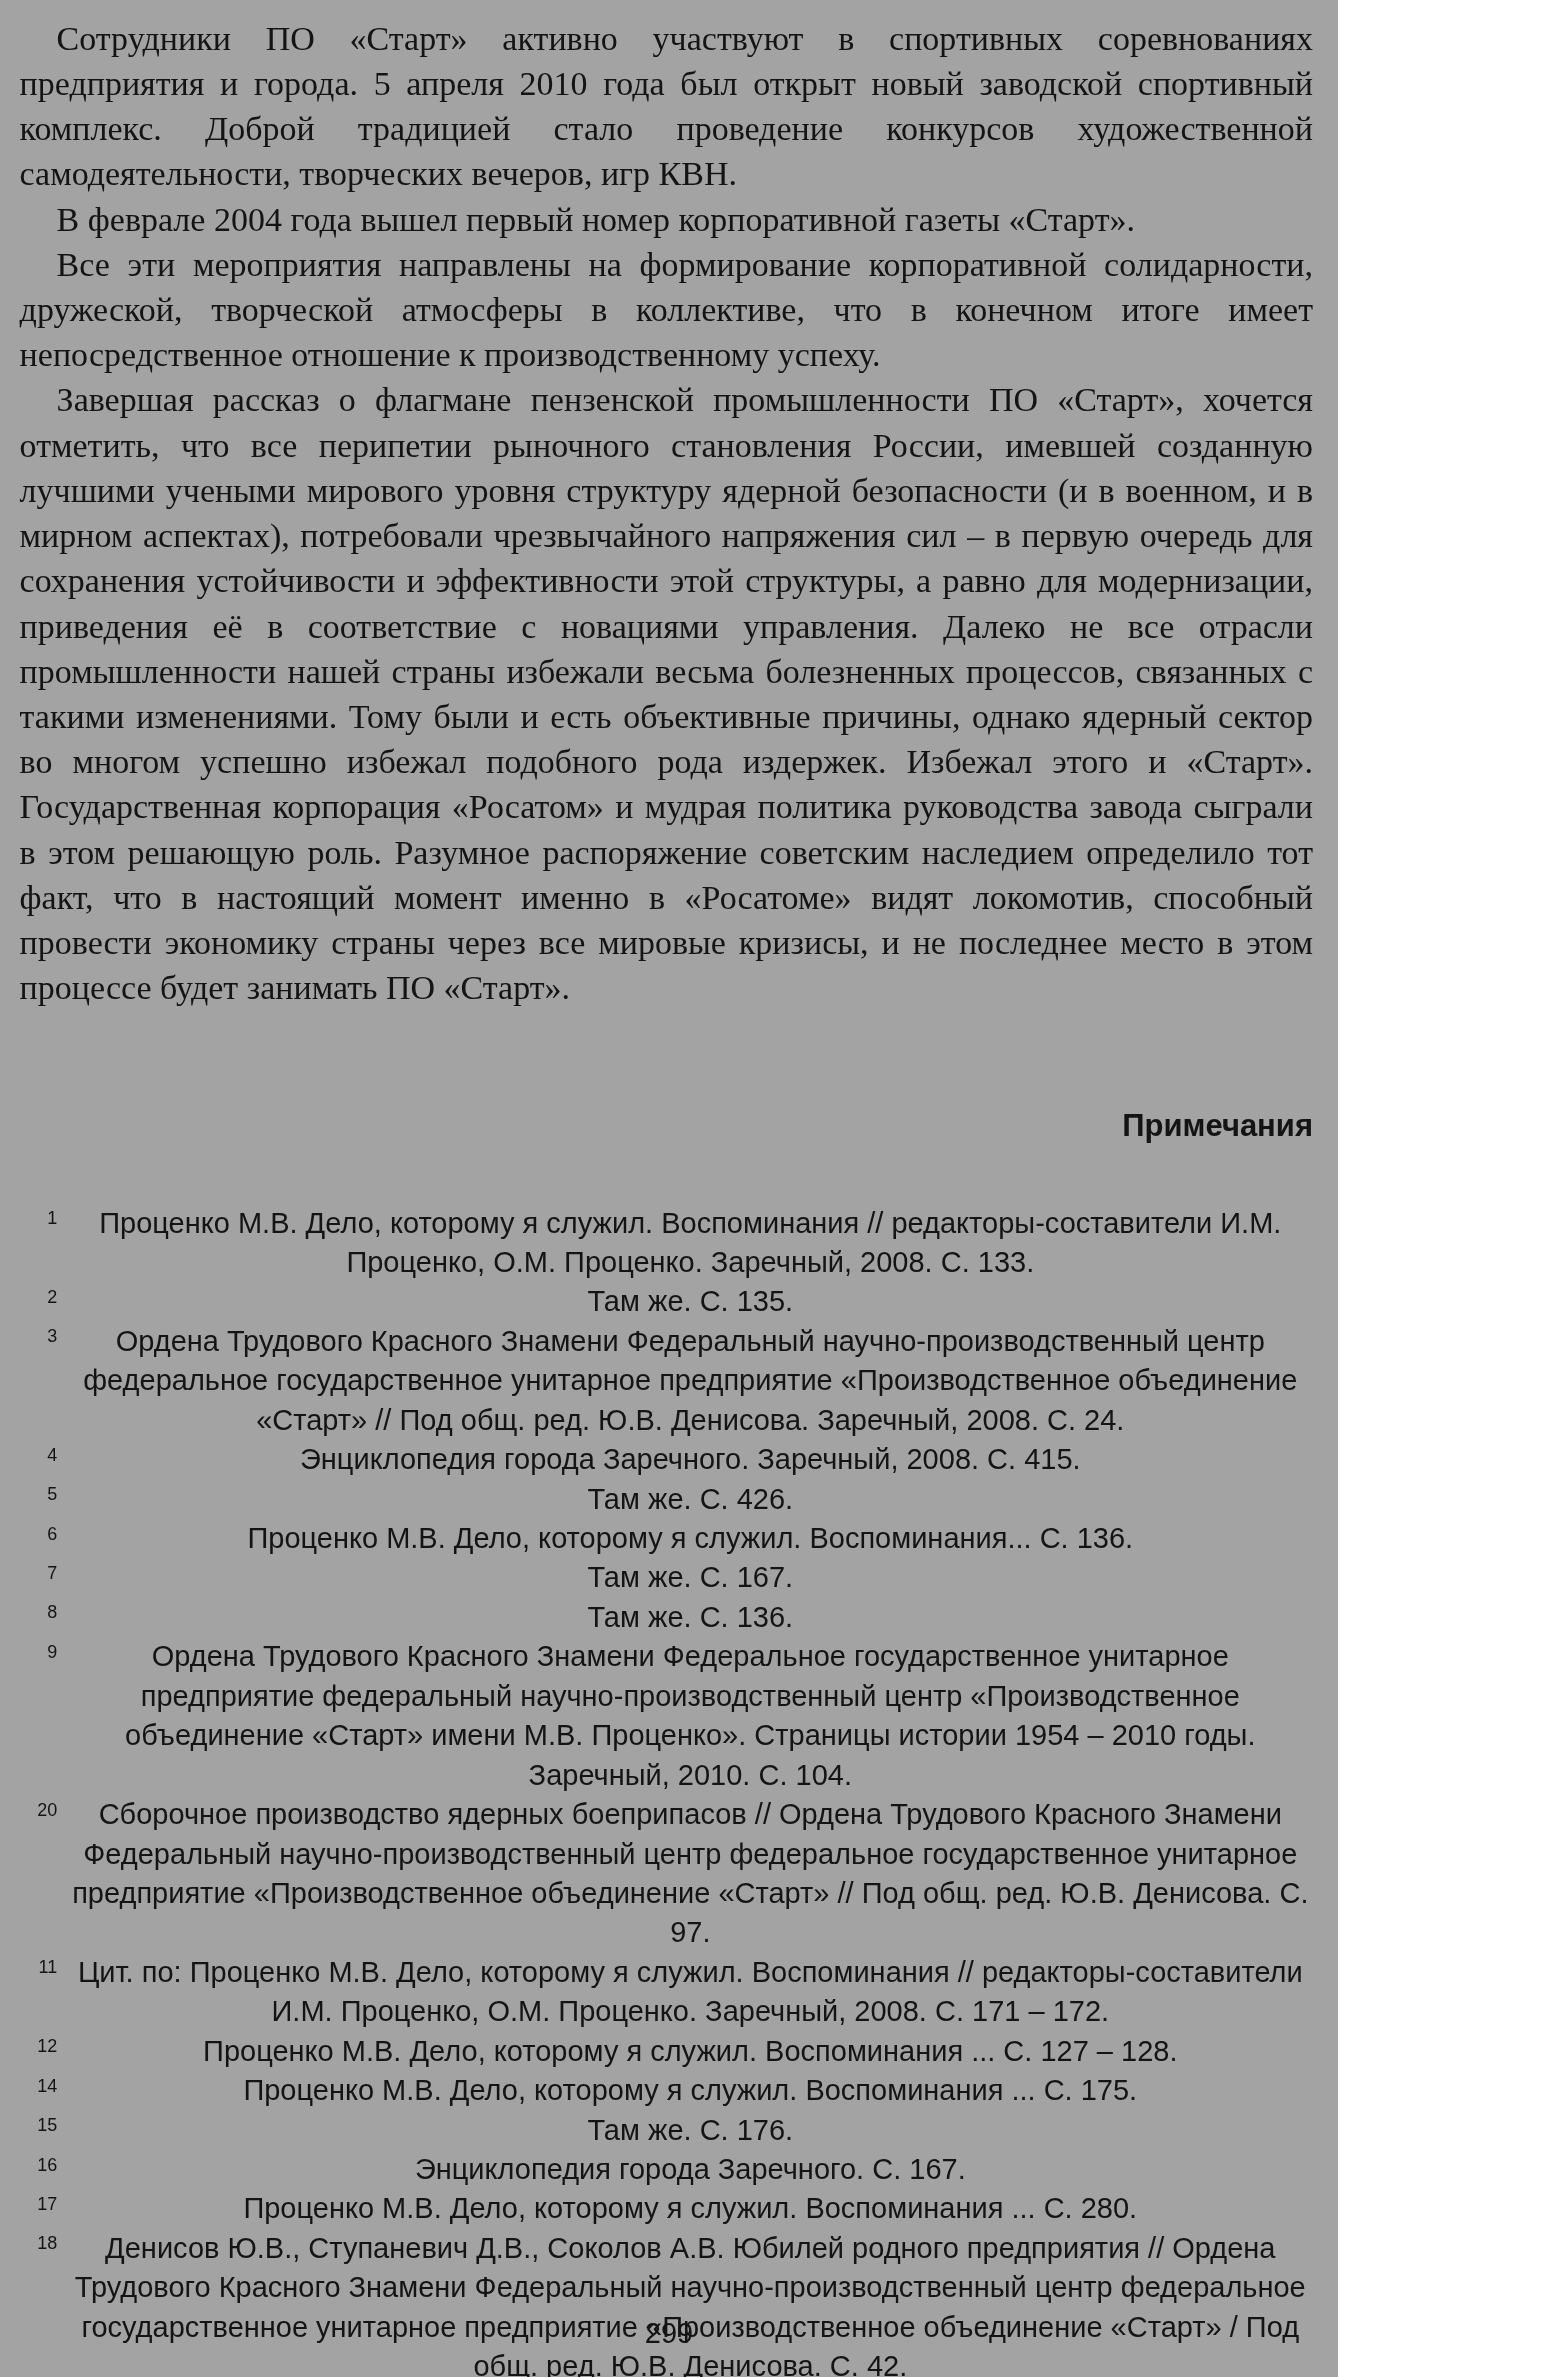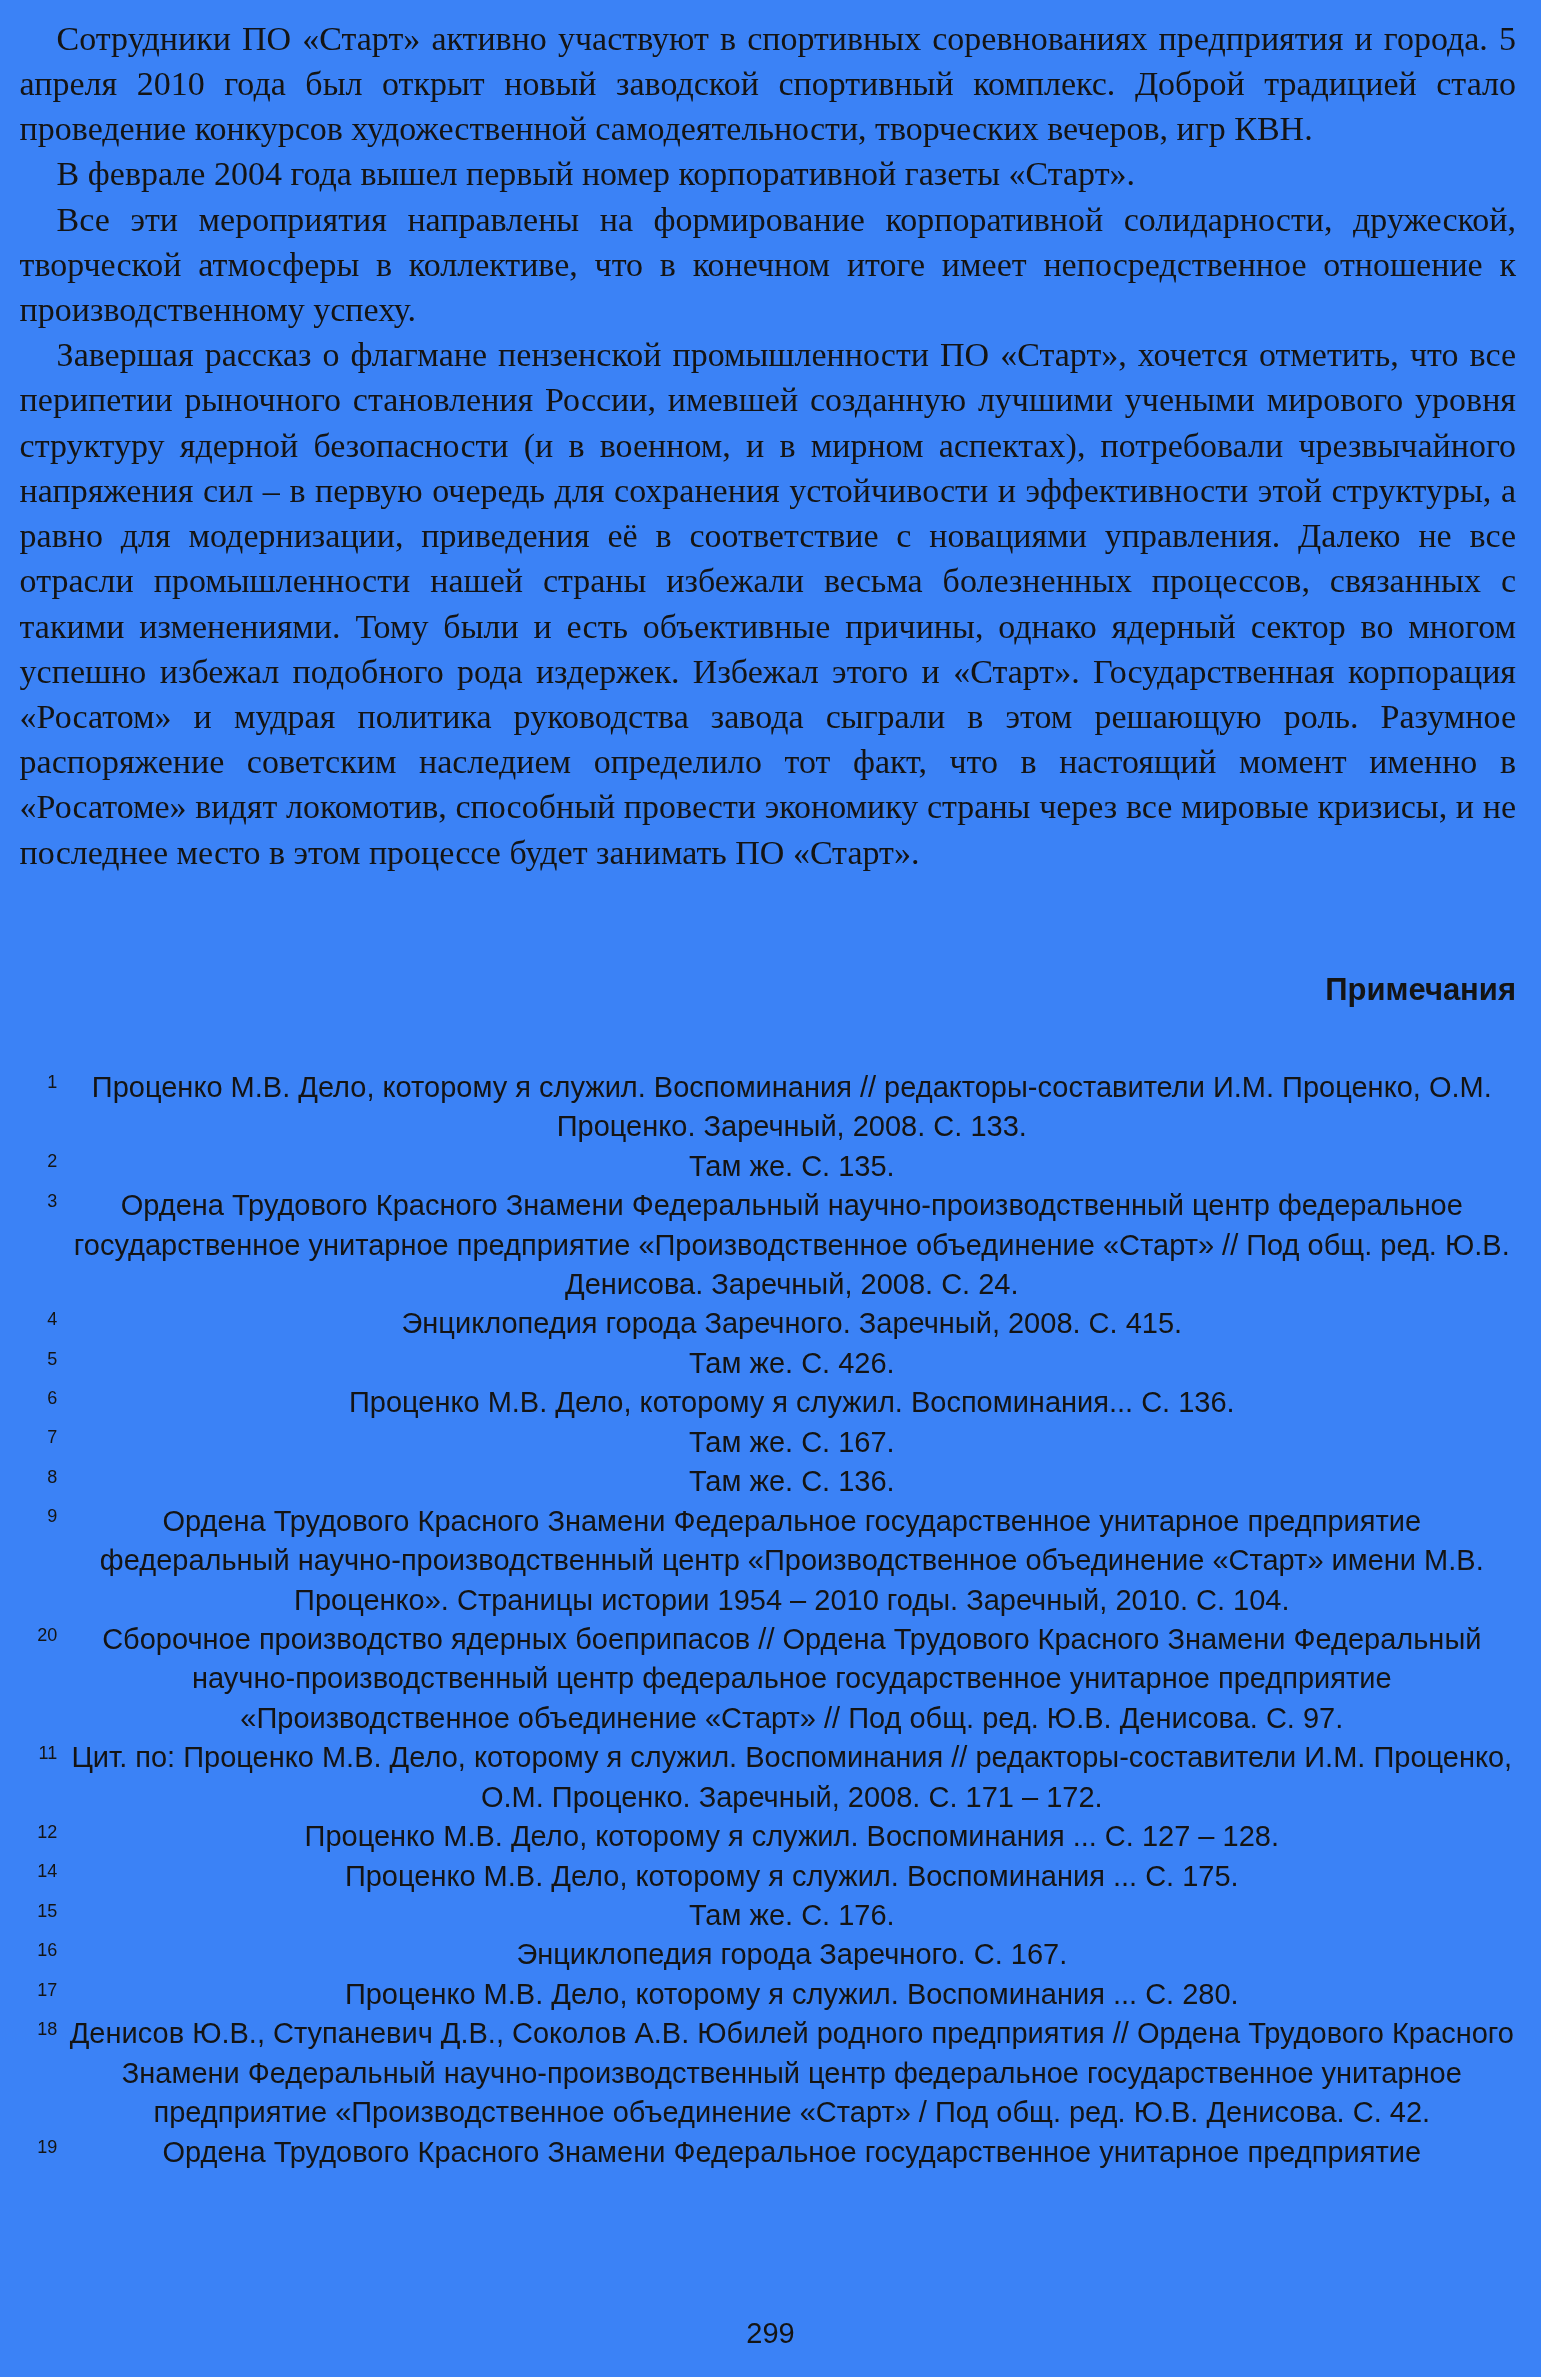--- a/index.html
+++ b/index.html
@@ -2,25 +2,25 @@
 <html lang="ru" style="font-size:10.4px"><head>
 <meta charset="utf-8">
 <style>
   html, body {
     margin: 0;
     padding: 0;
     background: #ffffff;
   }
   .page {
     position: relative;
-    width: 1541px;
+    width: 1338px;
     height: 2377px;
     box-sizing: border-box;
     padding: 15.7px 25px 0 19.6px;
-    background: #3b82f6;
+    background: #a3a3a3;
     color: #141414;
     overflow: hidden;
   }
   
   .body-text {
     font-family: "Liberation Serif", serif;
     font-size: 34px;
     line-height: 1.33;
     text-align: justify;
     hyphens: auto;

